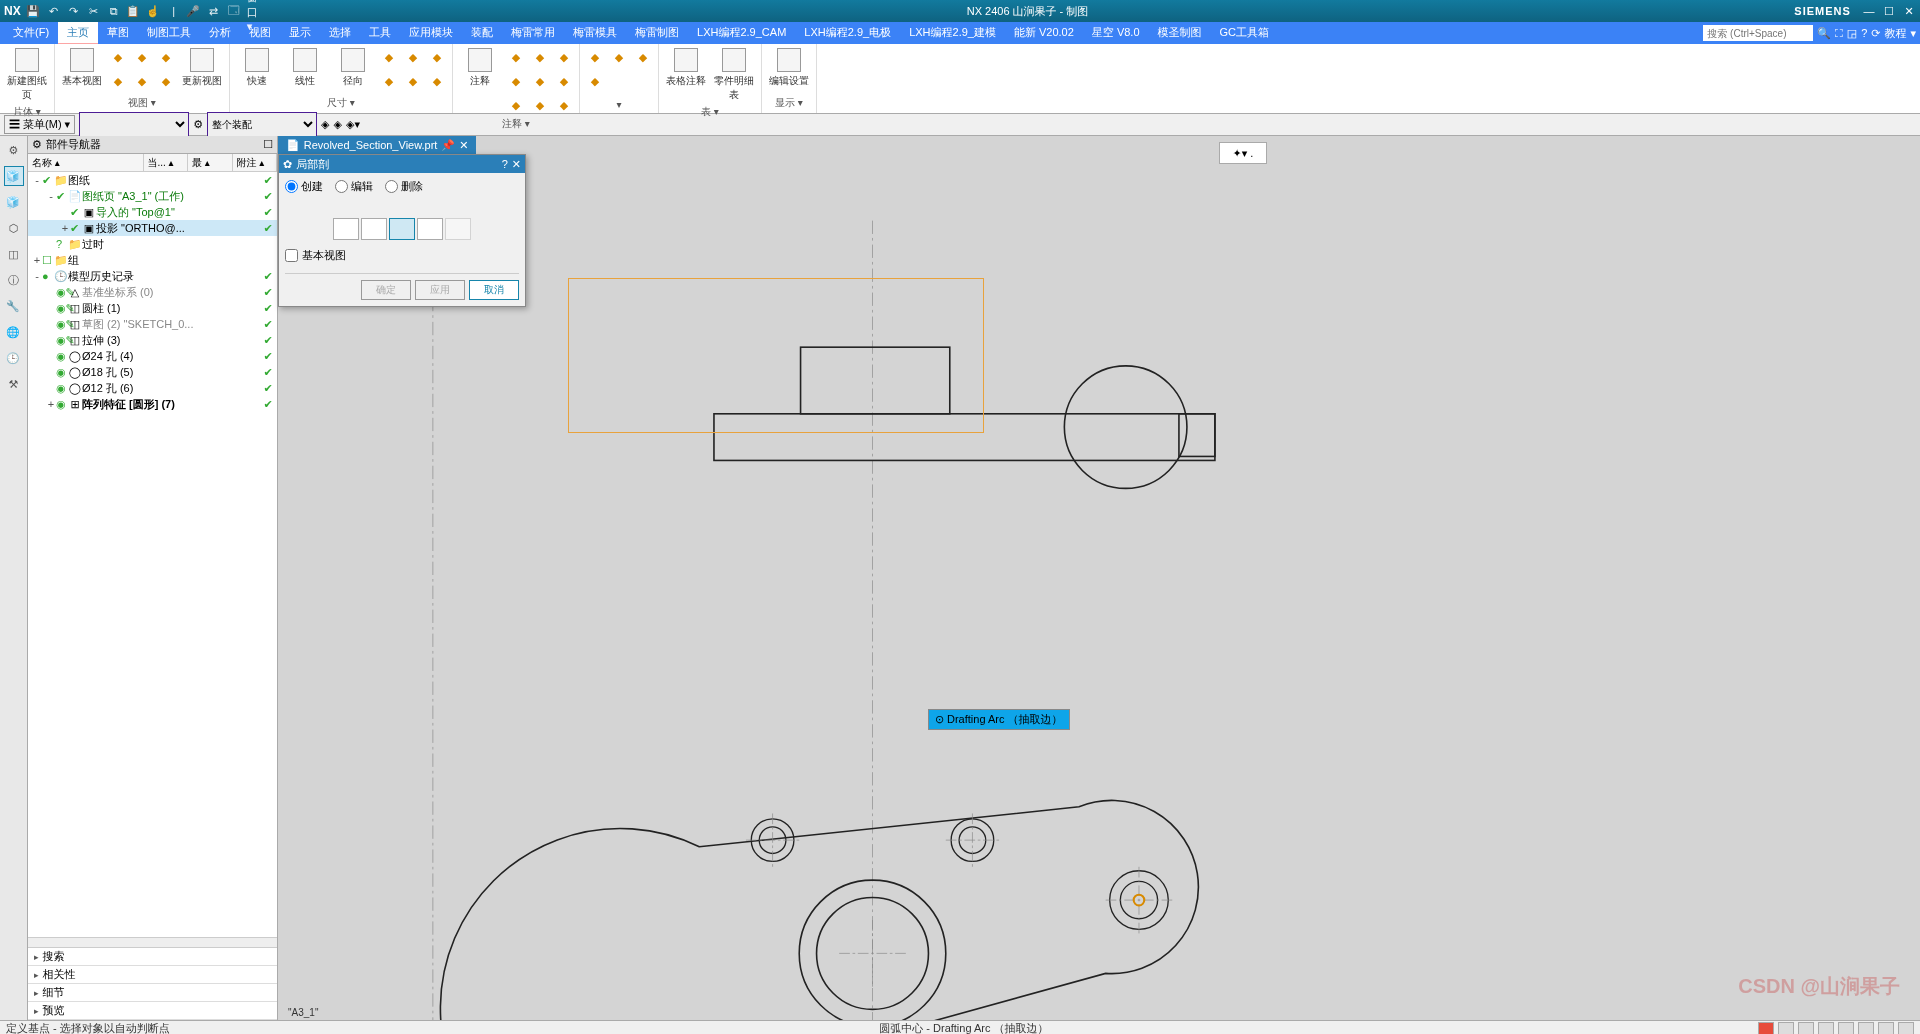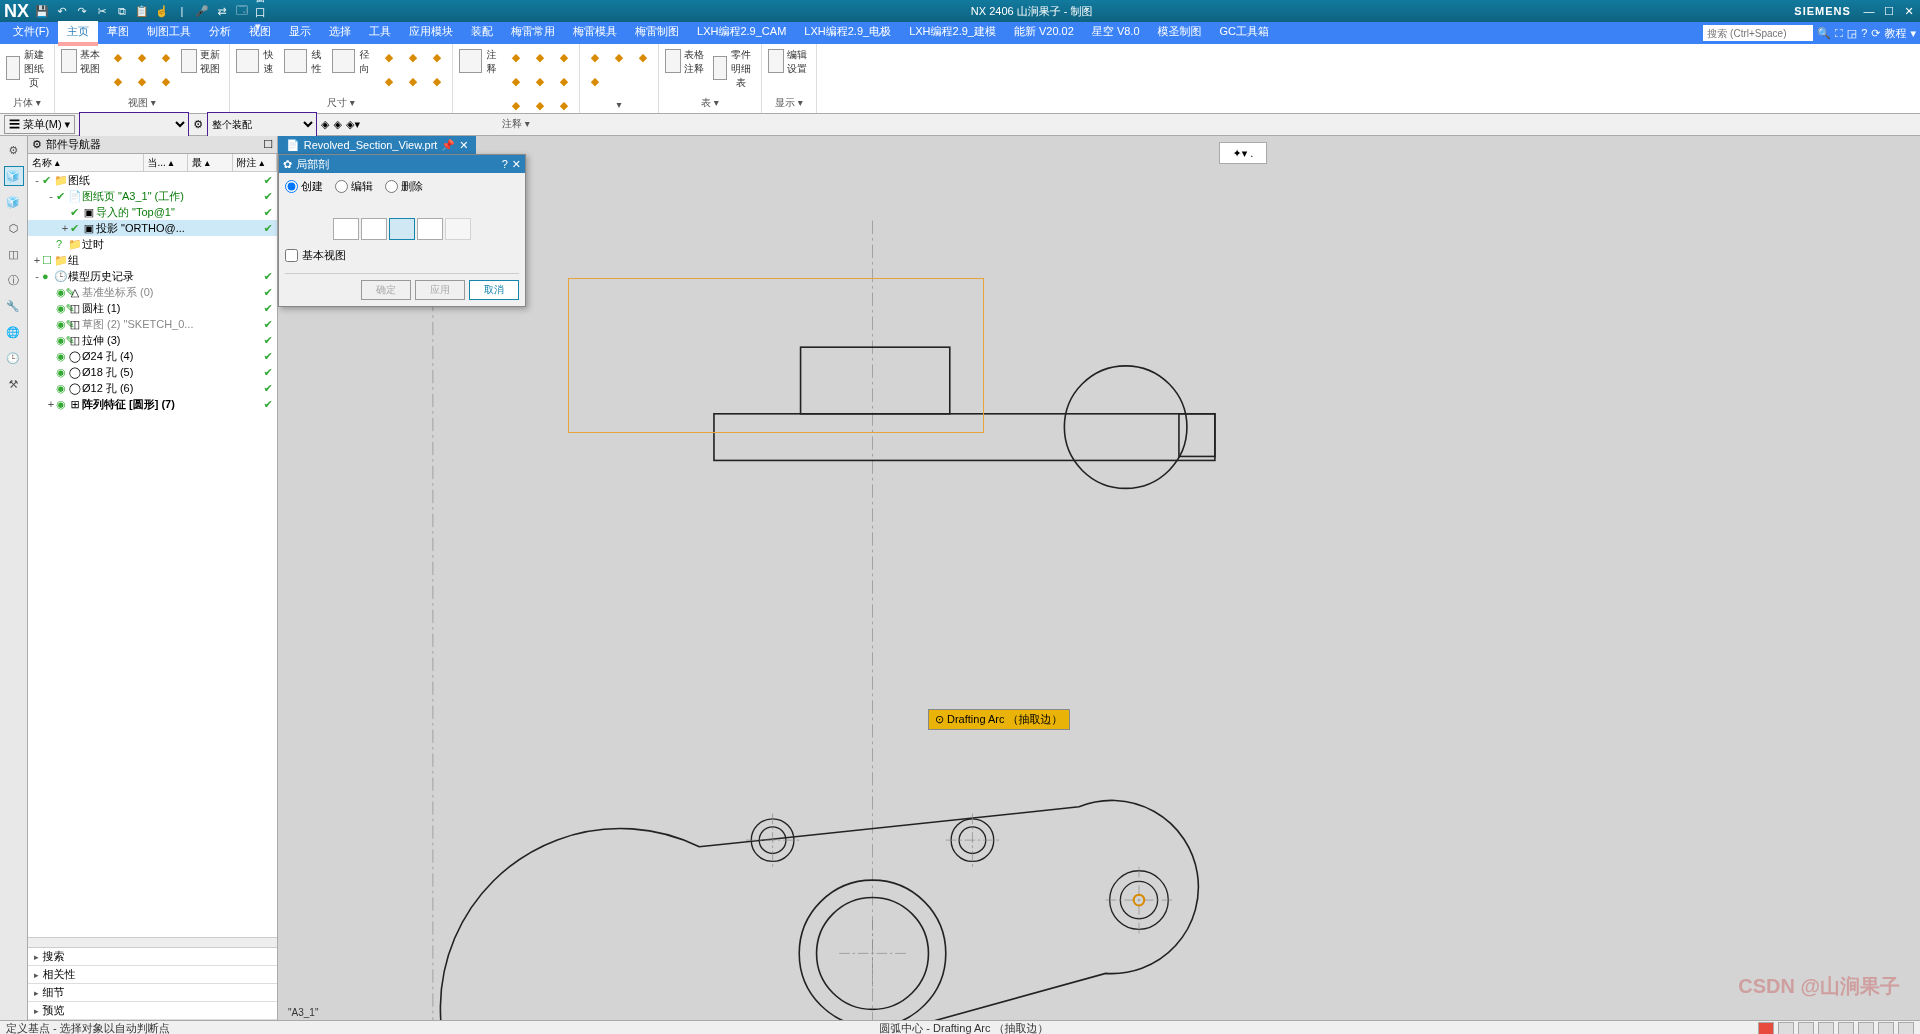--- a/index.html
+++ b/index.html
@@ -1,33 +1,33 @@
 <!DOCTYPE html>
 <html><head>
 <meta charset="utf-8">
 <style>
 *{margin:0;padding:0;box-sizing:border-box;font-family:"Microsoft YaHei",Arial,sans-serif;font-size:11px;user-select:none}
 body{background:#d4d4d4;overflow:hidden}
 .titlebar{height:22px;background:linear-gradient(#127a9e,#0e6280);display:flex;align-items:center;color:#fff;padding:0 4px}
-.nx-logo{font-weight:bold;font-size:18px;margin-right:6px}
+.nx-logo{font-weight:bold;font-size:12px;margin-right:6px}
 .title-icons{display:flex;gap:6px;align-items:center}
 .title-icons span{width:14px;height:14px;display:flex;align-items:center;justify-content:center;opacity:.9}
 .title-center{flex:1;text-align:center;font-size:11px}
 .title-right{display:flex;align-items:center;gap:8px;font-size:11px}
 .win-btns span{width:14px;height:14px;display:inline-flex;align-items:center;justify-content:center;margin-left:3px}
 .menubar{height:22px;background:#3b82f6;display:flex;align-items:center;padding:0 4px;color:#fff}
 .menubar .tab{padding:3px 9px;cursor:pointer}
-.menubar .tab.active{background:#fff;color:#2b7fb8;border-bottom:4px solid #fca5a5}
+.menubar .tab.active{background:#fff;color:#2b7fb8;border-bottom:1px solid #fca5a5}
 .menubar .search{margin-left:auto;display:flex;align-items:center;gap:4px}
 .menubar .search input{width:110px;height:16px;font-size:10px;padding:0 4px;border:none}
 .ribbon{height:70px;background:#fff;border-bottom:1px solid #aaa;display:flex}
 .rgroup{display:flex;flex-direction:column;border-right:1px solid #ddd;padding:2px 4px}
 .rgroup .icons{flex:1;display:flex;gap:2px;align-items:flex-start}
 .rgroup .lbl{text-align:center;color:#555;font-size:10px;padding:1px 0}
-.bigbtn{display:flex;flex-direction:row;align-items:center;width:46px;padding:2px;cursor:pointer}
+.bigbtn{display:flex;flex-direction:column;align-items:center;width:46px;padding:2px;cursor:pointer}
 .bigbtn .ico{width:24px;height:24px;border:1px solid #999;background:#f5f5f5;margin-bottom:2px}
 .bigbtn span{font-size:10px;color:#333;text-align:center}
 .smgrid{display:grid;grid-template-columns:repeat(3,22px);gap:2px}
 .smbtn{width:22px;height:22px;border:1px solid transparent;display:flex;align-items:center;justify-content:center;cursor:pointer;color:#d88a00}
 .toolbar2{height:22px;background:#f0f0f0;border-bottom:1px solid #aaa;display:flex;align-items:center;padding:0 4px;gap:4px}
 .toolbar2 select,.toolbar2 input{height:25px;font-size:10px;border:1px solid #4c1d95}
 .main{display:flex;height:calc(100vh - 150px)}
 .leftbar{width:28px;background:#e8e8e8;border-right:1px solid #aaa;display:flex;flex-direction:column;align-items:center;gap:6px;padding-top:4px}
 .leftbar .lb{width:20px;height:20px;display:flex;align-items:center;justify-content:center;cursor:pointer;color:#555}
 .leftbar .lb.active{background:#cfe8f3;border:1px solid #1685ab}
@@ -64,21 +64,21 @@
 .dlg-icons{display:flex;justify-content:center;gap:2px;margin-bottom:8px}
 .dlg-icons .ib{width:26px;height:22px;border:1px solid #aaa;background:#fff;cursor:pointer}
 .dlg-icons .ib.active{background:#cfe8f3;border-color:#1685ab}
 .dlg-chk{display:flex;align-items:center;gap:4px;margin-bottom:10px}
 .dlg-btns{display:flex;justify-content:flex-end;gap:4px;border-top:1px solid #ccc;padding-top:6px}
 .dlg-btns button{width:50px;height:20px;border:1px solid #999;background:#f0f0f0;font-size:10px}
 .dlg-btns button.primary{border-color:#1685ab;color:#1685ab;background:#fff}
 .dlg-btns button:disabled{color:#aaa}
 .view-ctrl{position:absolute;top:6px;left:50%;transform:translateX(120px);width:48px;height:22px;background:#fff;border:1px solid #aaa;display:flex;align-items:center;justify-content:center;z-index:3}
 .drawing-box{position:absolute;border:1px solid #e8a23c}
-.tooltip{position:absolute;background:#eab308;border:1px solid #888;padding:2px 6px;font-size:10px;z-index:4}
+.tooltip{position:absolute;background:#0ea5e9;border:1px solid #888;padding:2px 6px;font-size:10px;z-index:4}
 .sheet-lbl{position:absolute;bottom:2px;left:10px;font-size:10px;color:#333}
 .statusbar{height:16px;background:#f0f0f0;border-top:1px solid #aaa;display:flex;align-items:center;padding:0 6px;font-size:10px;color:#333}
 .statusbar .sp{flex:1}
 .statusbar .ricons{display:flex;gap:4px}
 .statusbar .ricons span{width:16px;height:14px;background:#ddd;border:1px solid #aaa}
 .watermark{position:absolute;right:20px;bottom:20px;font-size:20px;color:rgba(200,80,80,.4);font-weight:bold;z-index:1}
 svg{display:block}
 </style>
 </head>
 <body>

